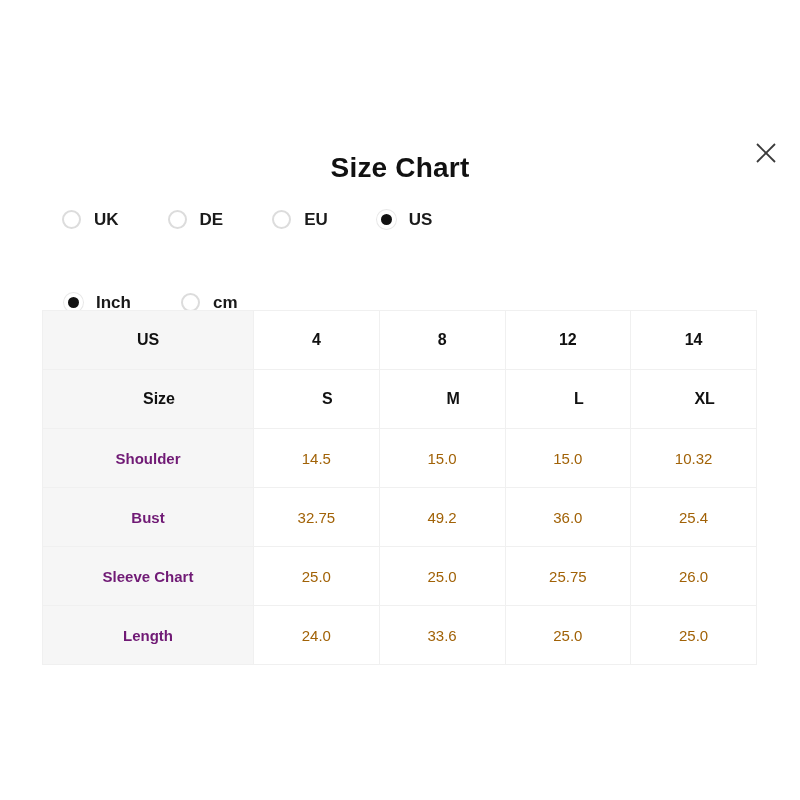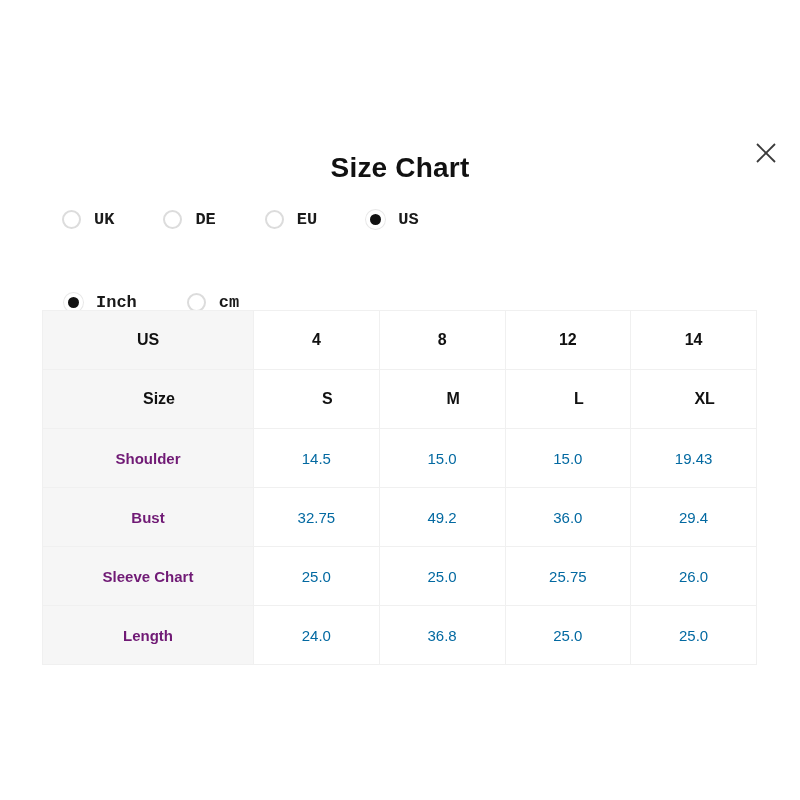--- a/index.html
+++ b/index.html
@@ -60,23 +60,21 @@
   .radio-group {
     position: absolute;
     display: flex;
     align-items: center;
   }
   #region-group { left: 62px; top: 210px; }
   #unit-group   { left: 64px; top: 257px; margin-top: 36px; }
 
   .radio-option {
     display: flex;
-    align-items: center;
     cursor: pointer;
-    font-family: Liberation Mono, monospace;
   }
   #region-group .radio-option { margin-right: 0; }
 
   .radio-mark {
     width: 19px;
     height: 19px;
     border-radius: 50%;
     box-sizing: border-box;
     flex: 0 0 auto;
     display: flex;
@@ -119,21 +117,21 @@
     border-collapse: collapse;
     table-layout: fixed;
     font-size: 15px;
   }
   .size-table td {
     height: 58px;
     border: 1px solid #f0f0f0;
     text-align: center;
     vertical-align: middle;
     background: #ffffff;
-    color: #0369a1;
+    color: #a16207;
     padding: 0;
   }
   .size-table td.rowhead {
     background: #f6f6f6;
     font-weight: bold;
     color: #701a75;
     width: 211px;
   }
   .size-table tr.header-row td {
     font-weight: bold;
@@ -231,39 +229,39 @@
         <td>S</td>
         <td>M</td>
         <td>L</td>
         <td>XL</td>
       </tr>
       <tr>
         <td class="rowhead">Shoulder</td>
         <td>14.5</td>
         <td>15.0</td>
         <td>15.0</td>
-        <td>19.43</td>
+        <td>10.32</td>
       </tr>
       <tr>
         <td class="rowhead">Bust</td>
         <td>32.75</td>
         <td>49.2</td>
         <td>36.0</td>
-        <td>29.4</td>
+        <td>25.4</td>
       </tr>
       <tr>
         <td class="rowhead">Sleeve Chart</td>
         <td>25.0</td>
         <td>25.0</td>
         <td>25.75</td>
         <td>26.0</td>
       </tr>
       <tr>
         <td class="rowhead">Length</td>
         <td>24.0</td>
-        <td>36.8</td>
+        <td>33.6</td>
         <td>25.0</td>
         <td>25.0</td>
       </tr>
     </tbody>
   </table>
 
 </div>
 
 </body></html>

